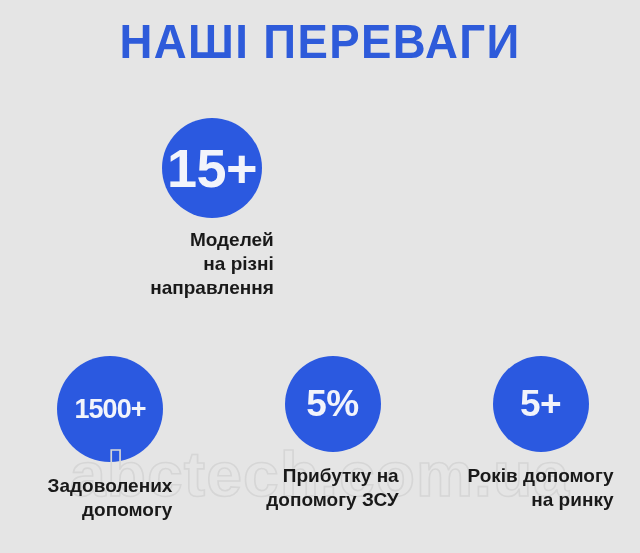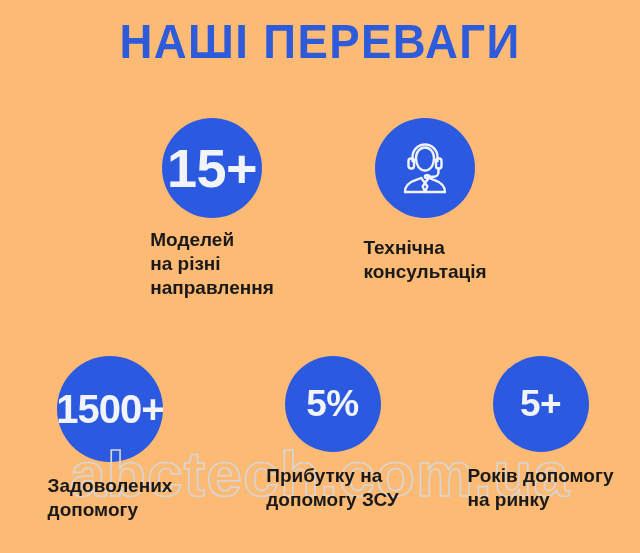--- a/index.html
+++ b/index.html
@@ -4,21 +4,21 @@
 <style>
   html, body {
     margin: 0;
     padding: 0;
     background: #ffffff;
   }
   #page {
     position: relative;
     width: 640px;
     height: 553px;
-    background: #fdba74;
+    background: #e5e5e5;
     overflow: hidden;
     font-family: "Liberation Sans", sans-serif;
     -webkit-font-smoothing: antialiased;
   }
 
   
   .title {
     position: absolute;
     left: 0;
     top: 14px;
@@ -77,25 +77,25 @@
     color: #f2f4fb;
     font-family: "Liberation Sans", sans-serif;
     font-weight: 700;
     font-size: 54px;
     line-height: 40px;
     letter-spacing: -0.5px;
     white-space: nowrap;
     user-select: none;
   }
   .circle-value.small { font-size: 37px; }
-  .circle-value.wide  { font-size: 40px; letter-spacing: -1px; }
+  .circle-value.wide  { font-size: 27px; letter-spacing: -1px; }
 
   .caption {
     margin-top: 10px;
-    text-align: left;
+    text-align: right;
     color: #191919;
     font-family: "Liberation Sans", sans-serif;
     font-weight: 700;
     font-size: 19px;
     line-height: 24px;
     white-space: pre-line;
     user-select: none;
     position: relative;
     z-index: 10;
   }
@@ -129,49 +129,20 @@
 
   <div class="stat" id="stat-models">
     <div class="circle">
       <span class="circle-value">15+</span>
     </div>
     <div class="caption">Моделей
 на різні
 направлення</div>
   </div>
 
-  <div class="stat" id="stat-support">
-    <div class="circle">
-      <span>
-        <svg class="support-icon" viewBox="0 0 64 64" fill="none" stroke="#f2f4fb" stroke-width="2.4" stroke-linecap="round" stroke-linejoin="round">
-
-          <path d="M23 22c0-6.2 4-10.5 9-10.5s9 4.3 9 10.5c0 7-3.4 12.5-9 12.5S23 29 23 22z"></path>
-
-          <path d="M19.5 25v-4c0-6.9 5.6-12.5 12.5-12.5S44.5 14.1 44.5 21v4"></path>
-
-          <rect x="15.5" y="22.5" width="5.5" height="10" rx="2.4"></rect>
-
-          <rect x="43" y="22.5" width="5.5" height="10" rx="2.4"></rect>
-
-          <path d="M45.5 32.5v3.5c0 2.6-2.1 4.7-4.7 4.7h-6.3"></path>
-
-          <path d="M34.8 39.2h-1.4a1.5 1.5 0 0 0 0 3h1.4a1.5 1.5 0 0 0 0-3z"></path>
-
-          <path d="M12 56c0-6.2 4-9.6 9.8-11.6l6.4-2.4M51.9 56c0-6.2-4-9.6-9.8-11.6l-6.3-2.4"></path>
-          <path d="M12 56h40"></path>
-
-          <path d="M28.2 42l3.8 5 3.8-5"></path>
-
-          <path d="M32 47l-2.4 3.4L32 56l2.4-5.6L32 47z"></path>
-        </svg>
-      </span>
-    </div>
-    <div class="caption">Технічна
-консультація</div>
-  </div>
 
   <div class="stat" id="stat-clients">
     <div class="circle">
       <span class="circle-value wide">1500+</span>
     </div>
     <div class="caption">Задоволених
 допомогу</div>
   </div>
 
   <div class="stat" id="stat-profit">

